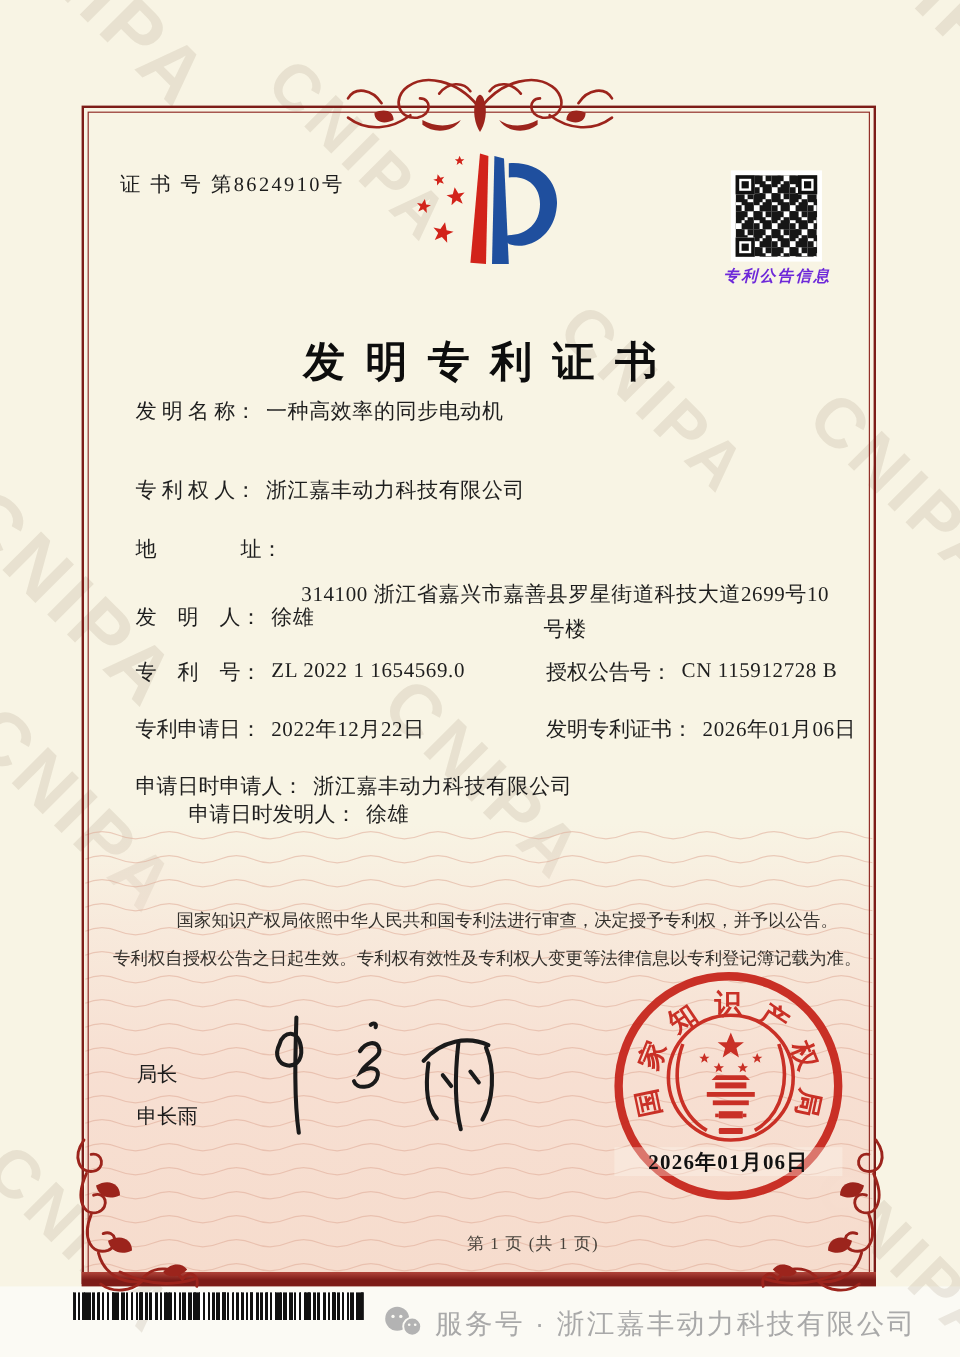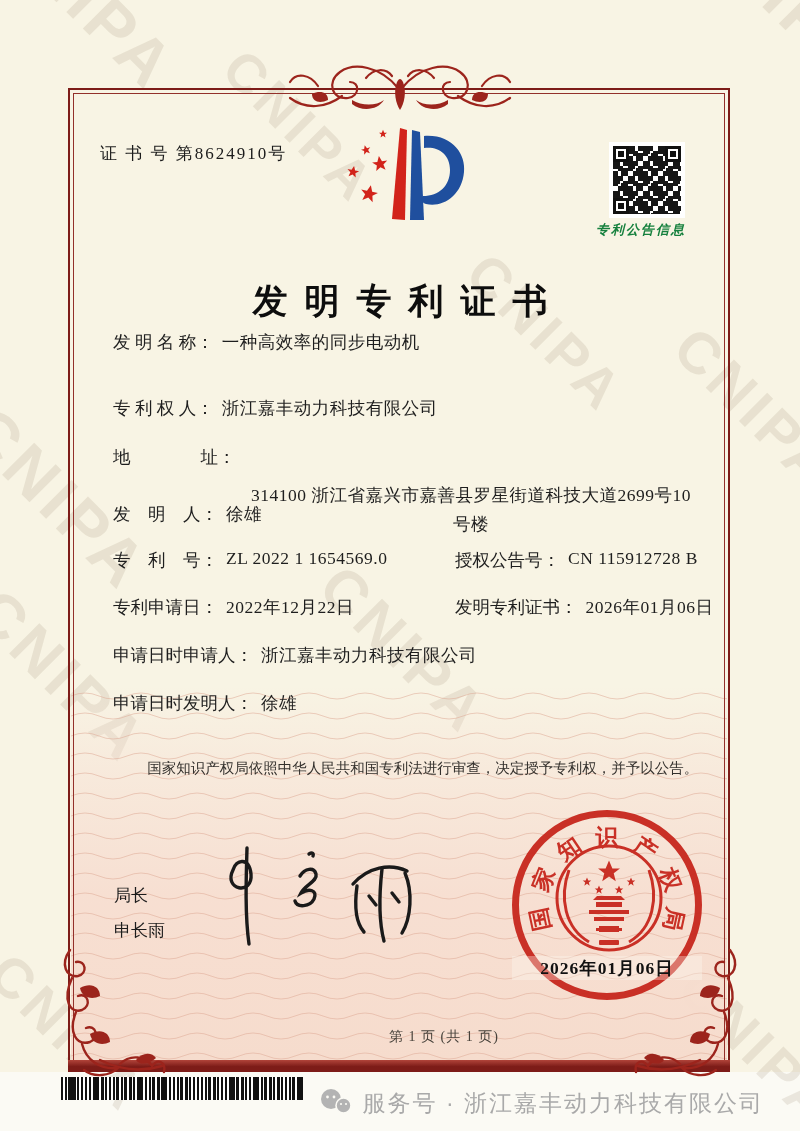--- a/index.html
+++ b/index.html
@@ -38,34 +38,34 @@
   .qr{position:absolute; left:613px; top:146px; width:68px; height:68px; z-index:5;
       background:
         repeating-conic-gradient(#161616 0% 25%, rgba(0,0,0,0) 0% 50%),
         repeating-conic-gradient(rgba(0,0,0,0) 0% 25%, #161616 0% 50%);
       background-size:10px 10px, 15px 15px; background-color:#fff;
       outline:4px solid #fff;}
   .qr-finder{position:absolute; width:16px; height:16px; background:#fff; border:3px solid #111;
       box-sizing:border-box;}
   .qr-finder::after{content:""; position:absolute; inset:2px; background:#111;}
   .qf-tl{left:0; top:0;} .qf-tr{right:0; top:0;} .qf-bl{left:0; bottom:0;}
-  .qr-label{position:absolute; left:596px; top:221px; width:104px; z-index:5; text-align:left;
-      font-size:13px; font-style:italic; letter-spacing:2px; color:#15803d; font-weight:bold;}
+  .qr-label{position:absolute; left:596px; top:221px; width:104px; z-index:5; text-align:center;
+      font-size:13px; font-style:italic; letter-spacing:2px; color:#6d28d9; font-weight:bold;}
   .title{position:absolute; left:0; top:238px; width:800px; z-index:5; text-align:center;
       font-size:35px; font-weight:900; color:#0d0d0d; letter-spacing:17px; text-indent:17px;margin-top:40px;}
   
   .row{position:absolute; left:113px; z-index:5; display:flex; font-size:17.5px; color:#1e1e1e;}
   .lbl{white-space:pre; margin-right:8px;}
   .val{letter-spacing:.5px;}
   .row-name{top:330px;} .row-patentee{top:396px;}
   .row-address{top:445px;text-align:center;} .row-address .val{width:455px; line-height:29px;margin-top:36px;}
   .row-inventor{top:502px;align-items:flex-end;}
   .row-patno{top:548px;} .row-applydate{top:595px;}
   .col-right{left:455px;}
-  .row-applicant0{top:643px;} .row-inventor0{top:691px;}
+  .row-applicant0{top:643px;} .row-inventor0{top:666px;margin-left:44px;}
   
   .body-par{position:absolute; left:86px; top:753px; width:640px; z-index:5;
       font-size:14.5px; line-height:31px; color:#33302c; font-weight:500;text-align:center;}
   .body-par .l1{text-indent:2.3em;}
   
   .sig-title{position:absolute; left:114px; top:884px; z-index:5; font-size:17px;
       font-family:"Liberation Sans","DejaVu Sans",sans-serif; color:#1c1c1c;}
   .sig-name{position:absolute; left:114px; top:919px; z-index:5; font-size:17px;
       font-family:"Liberation Sans","DejaVu Sans",sans-serif; color:#1c1c1c;}
   .sig-script{position:absolute; left:205px; top:842px; z-index:5;}
@@ -245,20 +245,21 @@
     <span class="lbl">申请日时申请人：</span>
     <span class="val">浙江嘉丰动力科技有限公司</span>
   </div>
   <div class="row row-inventor0">
     <span class="lbl">申请日时发明人：</span>
     <span class="val">徐雄</span>
   </div>
 
   <div class="body-par">
     <div class="l1">国家知识产权局依照中华人民共和国专利法进行审查，决定授予专利权，并予以公告。</div>
+    <div class="l2">专利权自授权公告之日起生效。专利权有效性及专利权人变更等法律信息以专利登记簿记载为准。</div>
   </div>
 
   <div class="sig-title">局长</div>
   <div class="sig-name">申长雨</div>
   <svg class="sig-script" width="230" height="108">
     <g fill="none" stroke="#1a1a1a" stroke-width="3.4" stroke-linecap="round">
       <path d="M42,6 C41,40 40,74 44,102"></path>
       <path d="M28,28 C18,48 48,54 46,32 C44,15 31,17 28,28"></path>
       <path d="M104,12 C106,10 109,11 108,14"></path>
       <path d="M95,34 C100,26 109,25 111,32 C113,39 100,43 96,51 C104,46 113,48 109,57 C105,65 92,66 90,59"></path>

